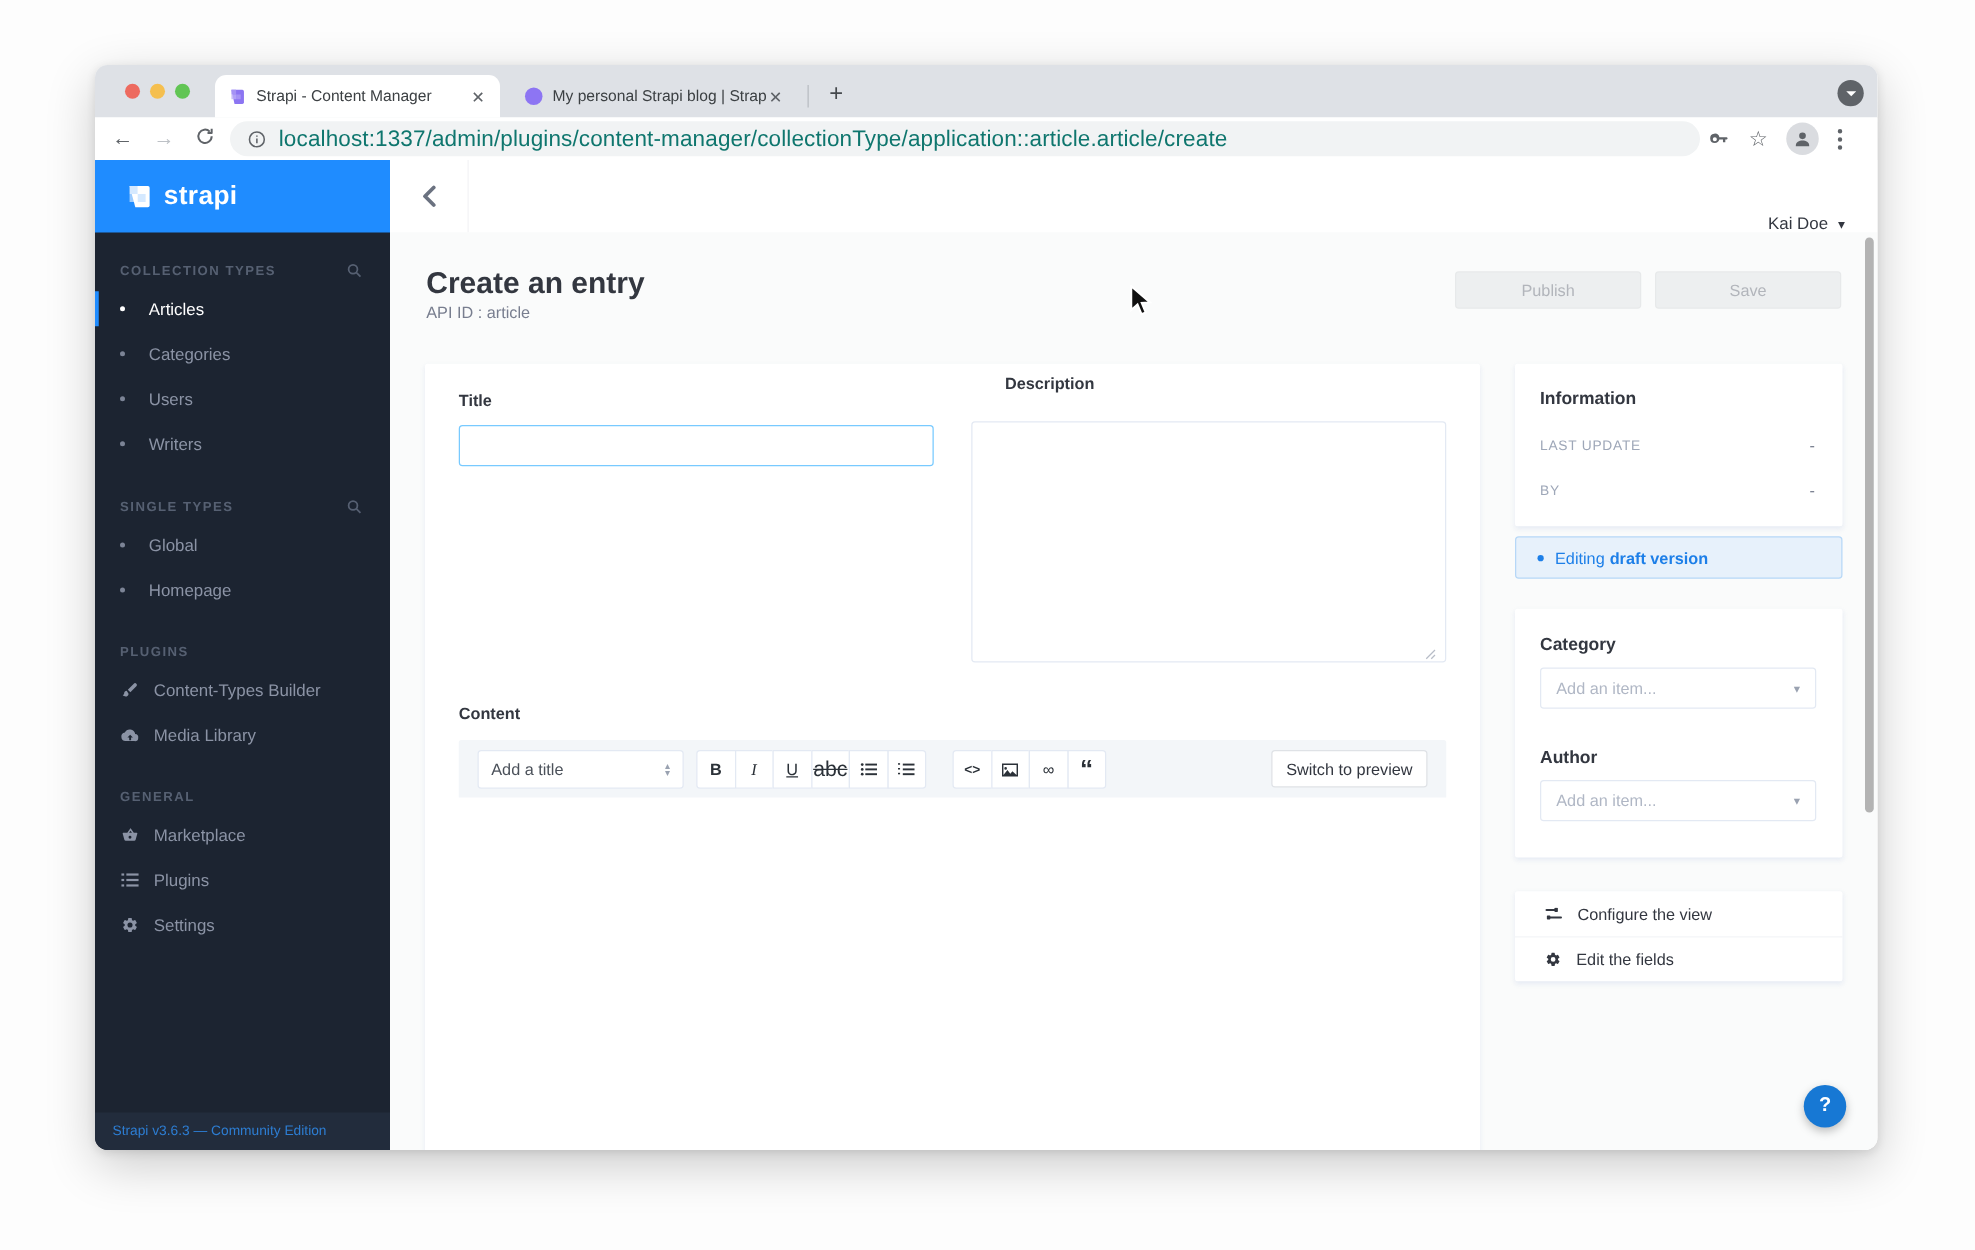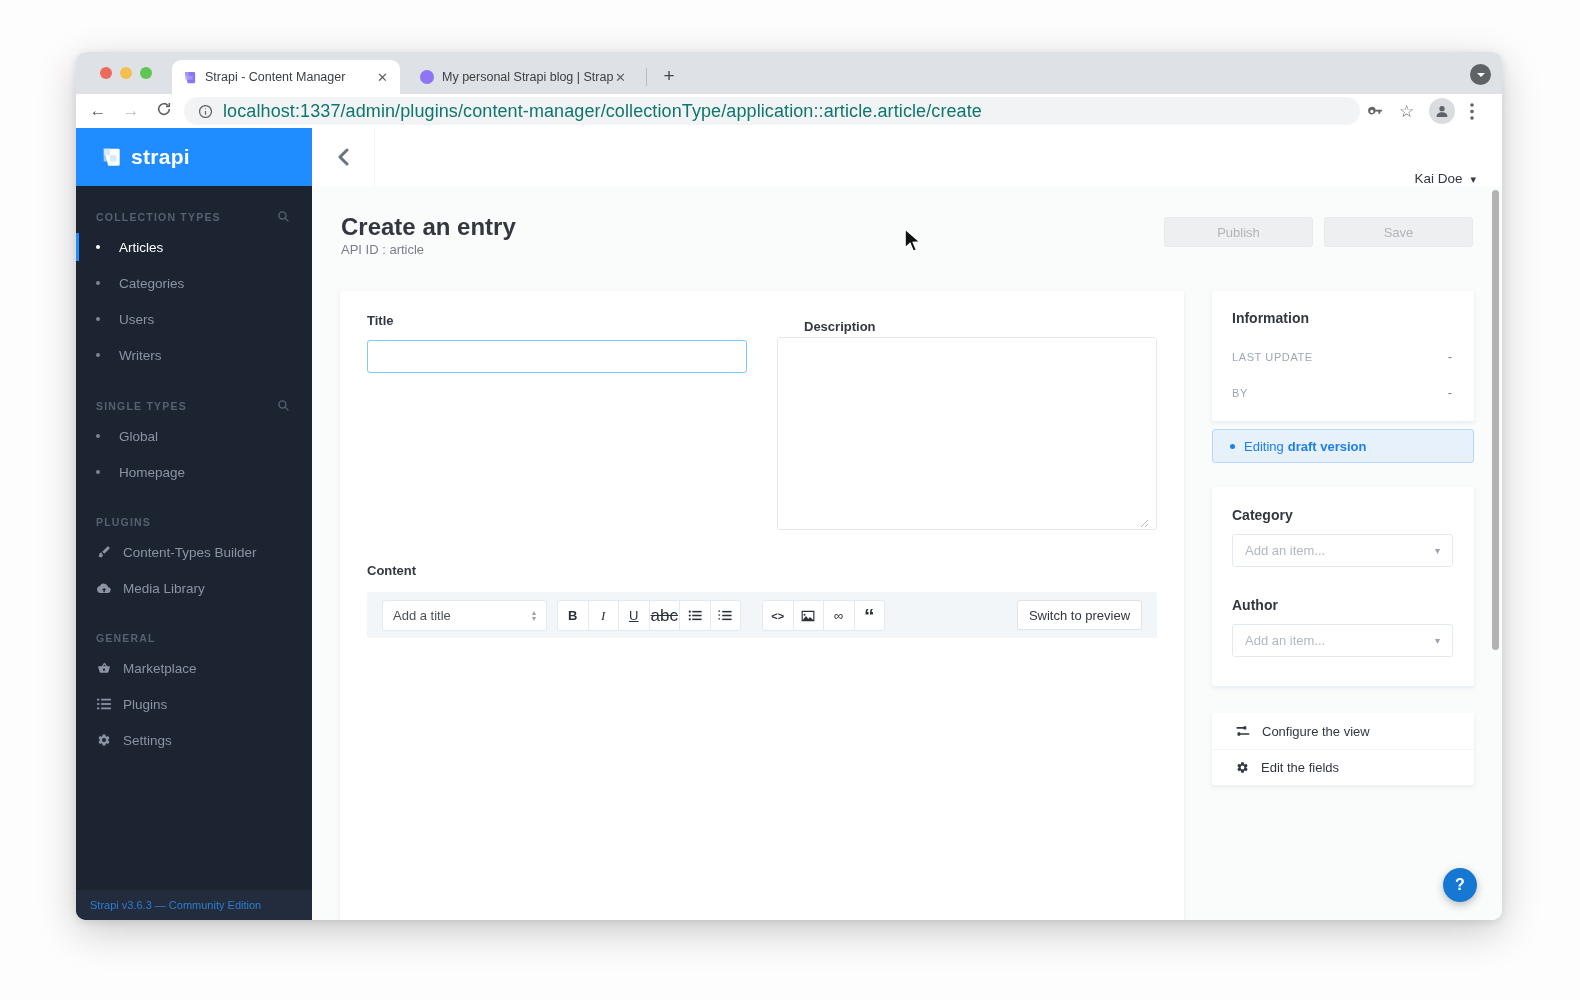--- a/index.html
+++ b/index.html
@@ -347,21 +347,21 @@
         <div class="page-title">Create an entry</div>
         <div class="page-sub">API ID : article</div>
 
         <div class="btn-disabled" style="left:852px;">Publish</div>
         <div class="btn-disabled" style="left:1012px;">Save</div>
 
         <div class="card form-card">
           <span class="f-label" style="left:27px; top:22px;">Title</span>
           <input class="title-input" type="text" style="">
 
-          <span class="f-label" style="left:437px; top:28px;padding-left:27px;">Description</span>
+          <span class="f-label" style="left:437px; top:8px;padding-left:27px;">Description</span>
           <textarea class="desc-area" style=""></textarea>
           <svg class="resize-grip" viewBox="0 0 9 9">
               <path d="M8 1L1 8M8 5L5 8" stroke="#b7bcc7" stroke-width="1"></path>
             </svg>
 
           <span class="f-label" style="left:27px; top:272px;">Content</span>
 
           <div class="editor">
             <div class="ed-toolbar">
               <div class="ttl-select">

